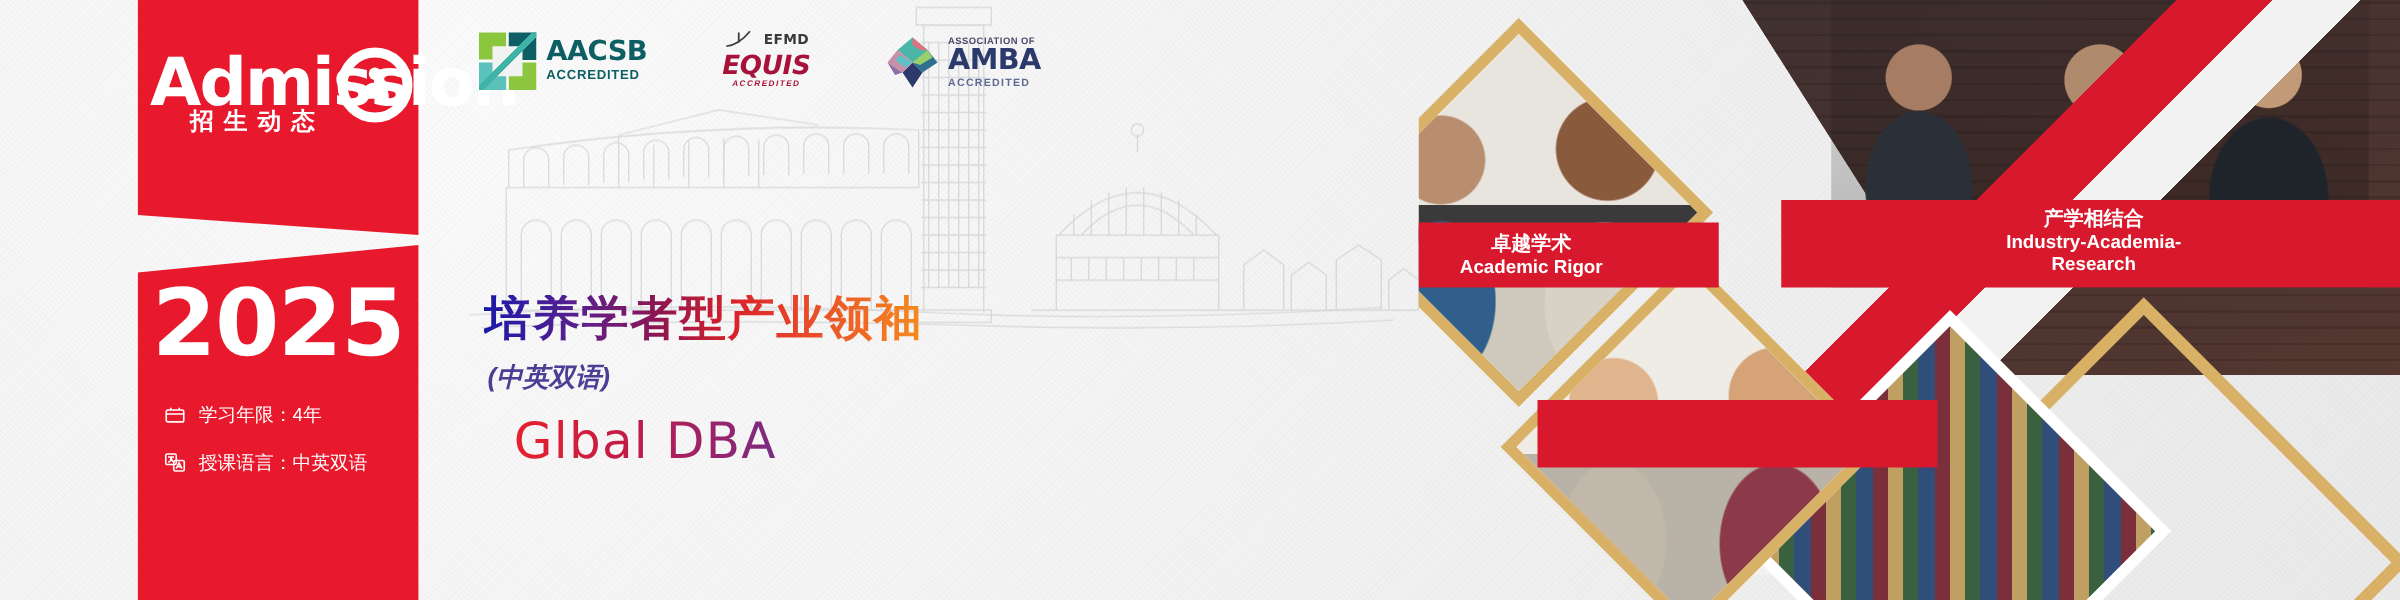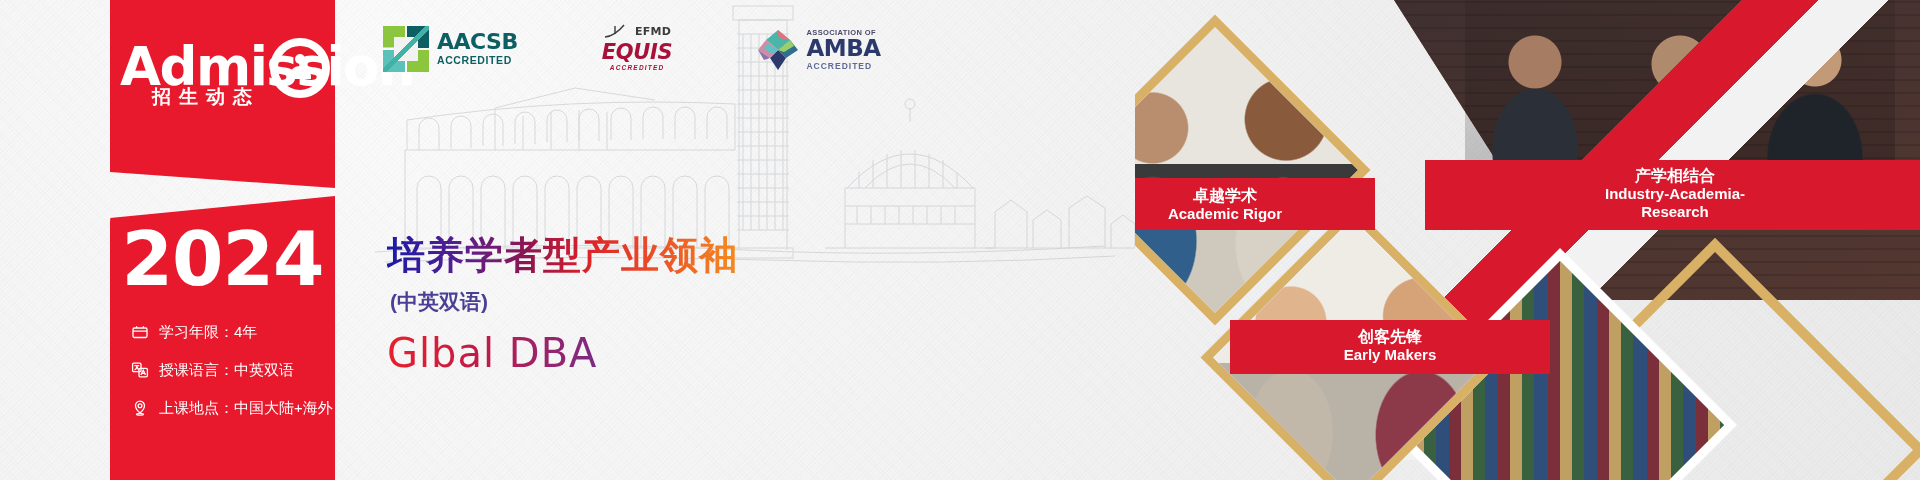--- a/index.html
+++ b/index.html
@@ -67,21 +67,21 @@
     font-family:"DejaVu Sans","Liberation Sans",sans-serif;line-height:1;
   }
   .info-list{position:absolute;left:20px;top:322px;width:205px;}
   .info-row{display:flex;align-items:center;margin-bottom:18px;color:#fff;font-size:15px;white-space:nowrap;text-align:center;}
   .info-ico{width:20px;height:20px;margin-right:9px;flex:0 0 20px;display:flex;align-items:center;justify-content:center;}
   .info-ico svg{display:block;}
 
   
   #center{position:absolute;left:335px;top:0;width:800px;height:480px;}
   .accred-row{
-    position:absolute;left:48px;top:22px;display:flex;align-items:flex-end;gap:84px;
+    position:absolute;left:48px;top:22px;display:flex;align-items:flex-end;gap:60px;
   }
   .logo{display:flex;align-items:center;}
   .aacsb-mark{width:46px;height:46px;position:relative;margin-right:8px;}
   .aacsb-mark i{position:absolute;display:block;}
   .aacsb-txt{line-height:1;}
   .aacsb-name{font-size:22px;font-weight:800;color:#0d5f63;letter-spacing:-.5px;
     font-family:"DejaVu Sans","Liberation Sans",sans-serif;}
   .aacsb-sub{font-size:10.5px;font-weight:700;color:#0d5f63;letter-spacing:.6px;margin-top:2px;}
   .equis-box{text-align:center;line-height:1;}
   .equis-top{display:flex;align-items:center;justify-content:center;gap:4px;height:18px;}
@@ -108,22 +108,22 @@
     background:linear-gradient(90deg,#1a1aa8 0%,#5c1f8e 22%,#8e1550 40%,#d8202a 56%,#e8452a 72%,#f58b1f 100%);
     -webkit-background-clip:text;background-clip:text;color:transparent;
     white-space:nowrap;
   }
   .h-line2{display:flex;align-items:flex-end;margin-top:12px;white-space:nowrap;}
   .h-line2 .main{
     font-size:38px;font-weight:800;letter-spacing:1px;line-height:1.05;
     background:linear-gradient(90deg,#e0141e 0%,#c01540 38%,#8e2470 70%,#5b3a9a 100%);
     -webkit-background-clip:text;background-clip:text;color:transparent;
   }
-  .h-line2 .paren{font-size:21px;font-weight:800;color:#4a3f95;margin-left:3px;padding-bottom:3px;}
-  .h-line3{display:flex;align-items:center;margin-top:14px;white-space:nowrap;}
+  .h-line2 .paren{font-size:21px;font-weight:800;color:#4a3f95;margin-left:3px;padding-bottom:3px;font-style:italic;}
+  .h-line3{display:flex;align-items:center;margin-top:14px;white-space:nowrap;margin-left:24px;}
   .h-line3 .en{
     font-size:40px;font-weight:400;letter-spacing:1px;line-height:1;
     background:linear-gradient(90deg,#e8212c 0%,#c01a49 45%,#7a2b84 100%);
     -webkit-background-clip:text;background-clip:text;color:transparent;
     font-family:"DejaVu Sans","Liberation Sans",sans-serif;
   }
   .h-line3 .track{font-size:24px;color:#7e4aa0;margin-left:9px;padding-bottom:3px;
     font-family:"DejaVu Sans","Liberation Sans",sans-serif;}
 
   
@@ -154,21 +154,21 @@
     <div class="admission-wrap">
       <div class="admission-word">Admission</div>
       <div class="admission-cn">招生动态</div>
       <div class="admission-badge"></div>
       <div class="badge-person">
         <span class="head"></span>
           <span class="body"></span>
       </div>
     </div>
 
-    <div class="year">2024</div>
+    <div class="year">2025</div>
 
     <div class="info-list">
       <div class="info-row">
         <span class="info-ico">
           <svg width="18" height="18" viewBox="0 0 18 18" fill="none" stroke="#fff" stroke-width="1.3">
             <rect x="2" y="5" width="14" height="9.5" rx="1.4"></rect>
             <path d="M5.6 5V3.2M12.4 5V3.2M2 8.2h14"></path>
           </svg>
         </span>
         <span>学习年限：4年</span>
@@ -176,30 +176,20 @@
       <div class="info-row">
         <span class="info-ico">
           <svg width="18" height="18" viewBox="0 0 18 18" fill="none" stroke="#fff" stroke-width="1.3">
             <rect x="1.6" y="2.2" width="8.4" height="8.4" rx="1.2"></rect>
             <path d="M3.4 4.6h4.8M5.8 4.6v1.1c0 1.6-1 2.6-2.2 3.1M6.2 5.9c.2 1.5 1 2.5 2 3"></path>
             <rect x="8" y="7.4" width="8.4" height="8.4" rx="1.2"></rect>
             <path d="M9.9 13.9l2.3-4.6 2.3 4.6M10.8 12.4h2.9"></path>
           </svg>
         </span>
         <span>授课语言：中英双语</span>
-      </div>
-      <div class="info-row">
-        <span class="info-ico">
-          <svg width="18" height="18" viewBox="0 0 18 18" fill="none" stroke="#fff" stroke-width="1.3">
-            <path d="M9 2.2c-2.5 0-4.5 2-4.5 4.5 0 3.2 4.5 7.4 4.5 7.4s4.5-4.2 4.5-7.4c0-2.5-2-4.5-4.5-4.5z"></path>
-            <circle cx="9" cy="6.7" r="1.9"></circle>
-            <ellipse cx="9" cy="15.2" rx="3.4" ry=".9"></ellipse>
-          </svg>
-        </span>
-        <span>上课地点：中国大陆+海外</span>
       </div>
     </div>
   </div>
 
   <div id="center">
 
     <svg id="pisa" viewBox="0 0 790 320">
       <g fill="none" stroke="#b9bcc2" stroke-width="1" opacity=".95">
 
         <g transform="translate(388,0)">
@@ -426,19 +416,15 @@
     </div>
 
     <div class="capbar" style="left:290px;top:160px;width:500px;height:70px;background:#d8182c;z-index:26;"></div>
     <div class="cap" style="left:290px;top:166px;width:500px;">
       <div class="cn">产学相结合</div>
       <div class="en">Industry-Academia-</div>
       <div class="en">Research</div>
     </div>
 
     <div class="capbar" style="left:95px;top:320px;width:320px;height:54px;background:#d8182c;"></div>
-    <div class="cap" style="left:95px;top:327px;width:320px;">
-      <div class="cn">创客先锋</div>
-      <div class="en">Early Makers</div>
-    </div>
 
   </div>
 </div>
 
 </body></html>

